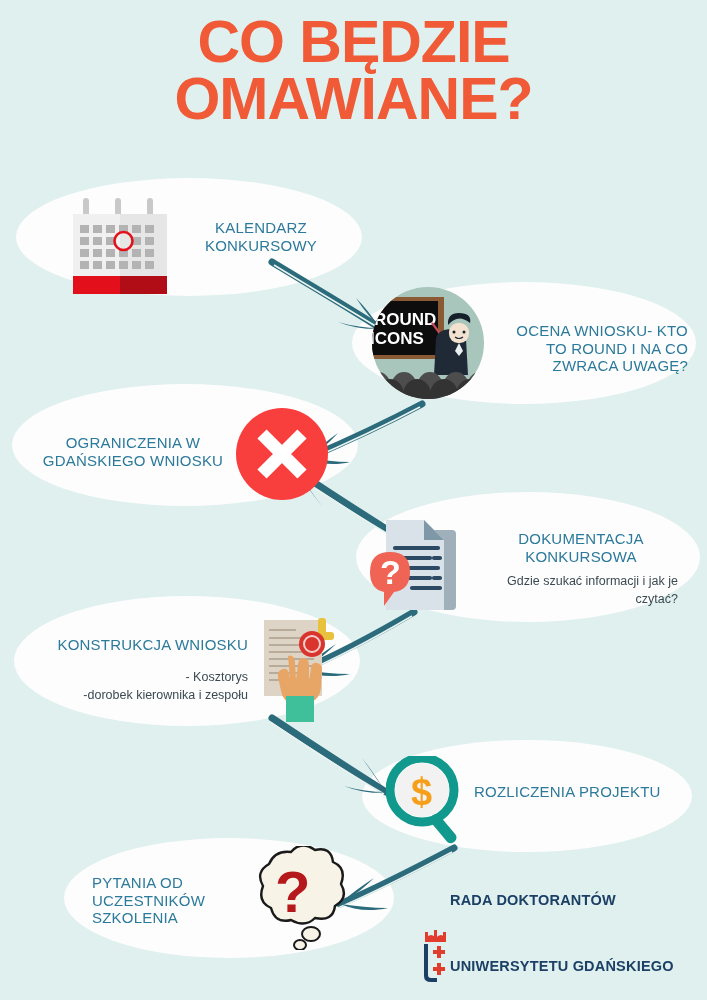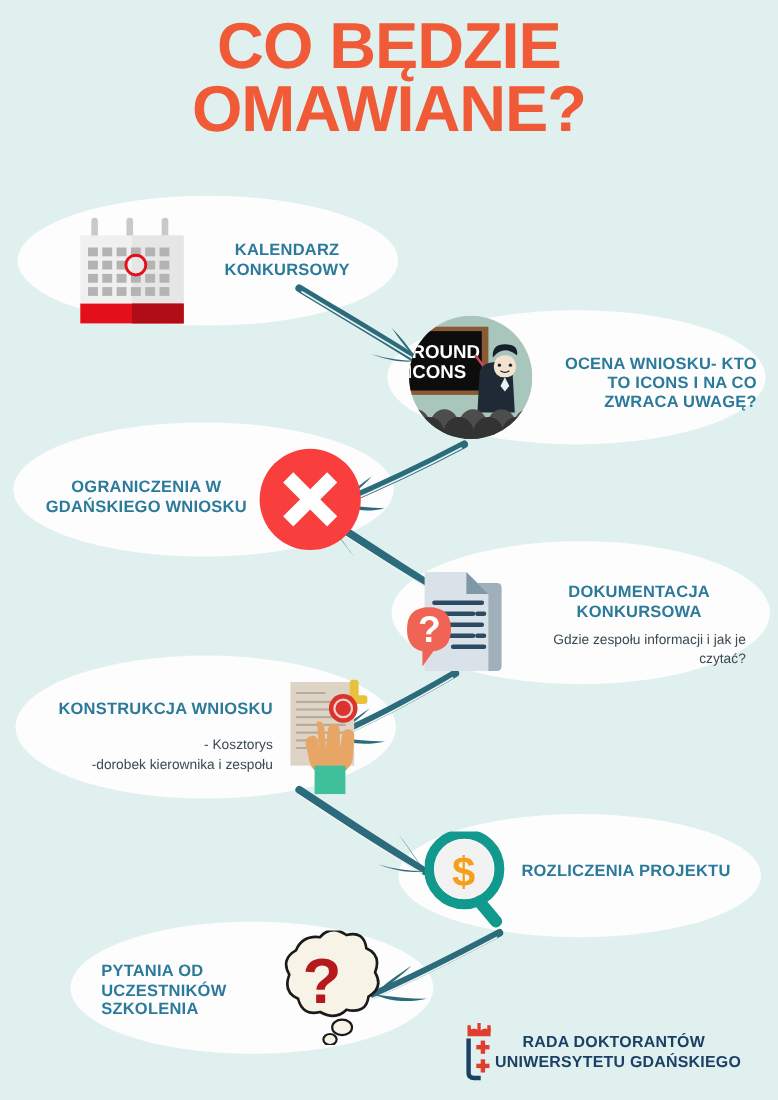--- a/index.html
+++ b/index.html
@@ -35,21 +35,21 @@
   .ellipse {
     position: absolute;
     background: #fdfdfd;
     border-radius: 50%;
   }
 
   
   .heading {
     position: absolute;
     color: #2c7a9b;
-    font-weight: bold;
+    font-weight: normal;
     font-size: 15px;
     line-height: 1.18;
     letter-spacing: 0.2px;
   }
   .subtext {
     position: absolute;
     color: #3b4a52;
     font-size: 12.5px;
     line-height: 1.45;
     font-family: "Liberation Sans", sans-serif;
@@ -205,21 +205,21 @@
         <ellipse cx="18" cy="108" rx="14" ry="16"></ellipse>
           <ellipse cx="45" cy="108" rx="14" ry="16"></ellipse>
         <ellipse cx="72" cy="108" rx="14" ry="16"></ellipse>
           <ellipse cx="98" cy="108" rx="14" ry="16"></ellipse>
       </g>
     </g>
   </svg>
 
   <div class="heading" style="left:492px; top:322px; width:196px; text-align:right;">
     <span>OCENA WNIOSKU- KTO</span><br>
-    <span>TO ICONS I NA CO</span><br>
+    <span>TO ROUND I NA CO</span><br>
     <span>ZWRACA UWAGĘ?</span>
   </div>
 
   <svg class="icon" style="left:234px; top:406px;" width="96" height="96" viewBox="0 0 96 96">
     <circle cx="48" cy="48" r="46" fill="#f93e3e"></circle>
     <path d="M28 28 L68 68 M68 28 L28 68" stroke="#ffffff" stroke-width="13" stroke-linecap="butt"></path>
   </svg>
 
   <div class="heading" style="left:40px; top:434px; width:186px; text-align:center;">
     <span>OGRANICZENIA W</span><br>
@@ -241,21 +241,21 @@
     </g>
     <path d="M8 68 q0 -20 20 -20 q20 0 20 20 q0 18 -16 20 l-10 14 l0 -14 q-14 -3 -14 -20 z" fill="#ef6455"></path>
     <text x="18" y="80" font-family="Liberation Sans, sans-serif" font-size="34" font-weight="bold" fill="#ffffff">?</text>
   </svg>
 
   <div class="heading" style="left:486px; top:530px; width:190px; text-align:center;">
     <span>DOKUMENTACJA</span><br>
     <span>KONKURSOWA</span>
   </div>
   <div class="subtext" style="left:466px; top:572px; width:212px; text-align:right;">
-    <span>Gdzie zespołu informacji i jak je</span>
+    <span>Gdzie szukać informacji i jak je</span>
     <span>czytać?</span>
   </div>
 
   <svg class="icon" style="left:256px; top:614px;" width="94" height="108" viewBox="0 0 94 108">
     <rect x="8" y="6" width="58" height="76" fill="#ded4c6"></rect>
     <g stroke="#b8ab9a" stroke-width="2">
       <line x1="13" y1="16" x2="40" y2="16"></line>
         <line x1="13" y1="24" x2="58" y2="24"></line>
       <line x1="13" y1="31" x2="58" y2="31"></line>
         <line x1="13" y1="38" x2="58" y2="38"></line>
@@ -309,16 +309,16 @@
     <rect x="7" y="2" width="3" height="7" fill="#e23c2e"></rect>
     <rect x="16" y="0" width="3" height="9" fill="#e23c2e"></rect>
     <rect x="25" y="2" width="3" height="7" fill="#e23c2e"></rect>
     <path d="M7 9 q6 -5 10 -1 q5 -4 11 1 l0 3 l-21 0 z" fill="#e23c2e"></path>
     <path d="M6 14 l0 32 q0 6 7 6 l6 0 l0 -4 l-6 0 q-3 0 -3 -3 l0 -31 z" fill="#1c3f66"></path>
     <rect x="19" y="16" width="4" height="12" fill="#e23c2e"></rect>
     <rect x="15" y="20" width="12" height="4" fill="#e23c2e"></rect>
     <rect x="19" y="33" width="4" height="12" fill="#e23c2e"></rect>
     <rect x="15" y="37" width="12" height="4" fill="#e23c2e"></rect>
   </svg>
-  <div class="logo-text" style="left:450px; top:940px;margin-left:25px;">RADA DOKTORANTÓW</div>
+  <div class="logo-text" style="left:450px; top:892px;">RADA DOKTORANTÓW</div>
   <div class="logo-text" style="left:450px; top:958px;">UNIWERSYTETU GDAŃSKIEGO</div>
 
 </div>
 
 </body></html>

